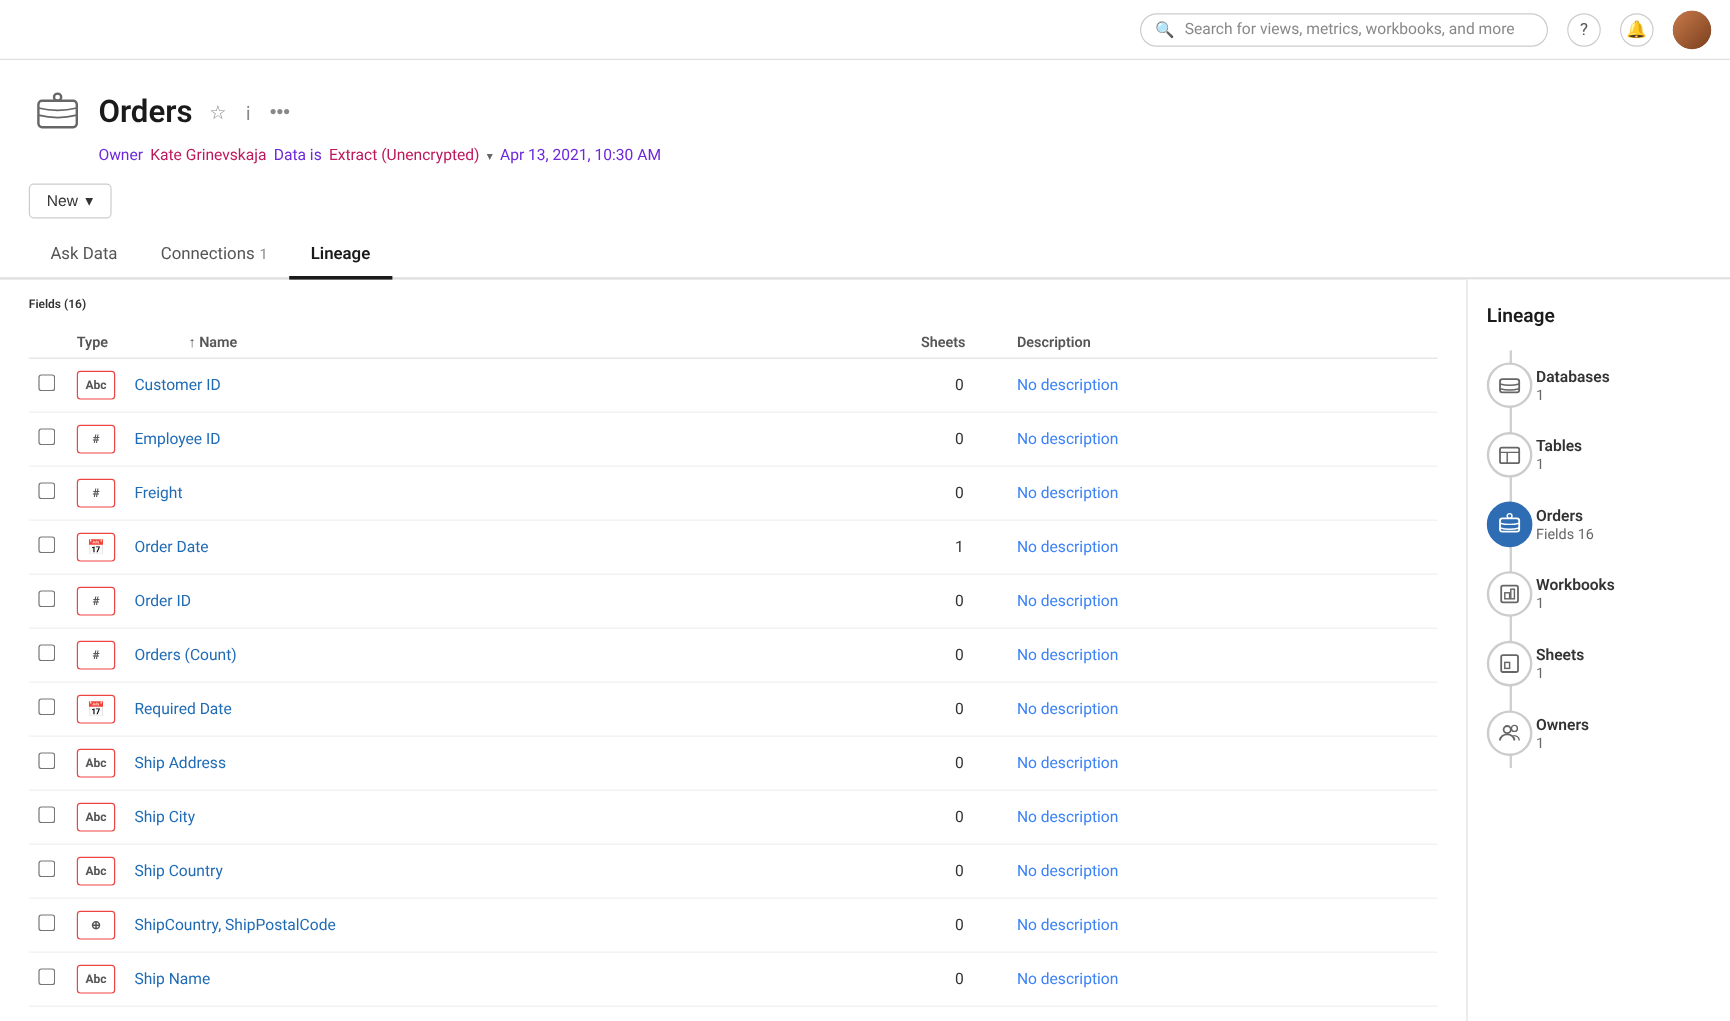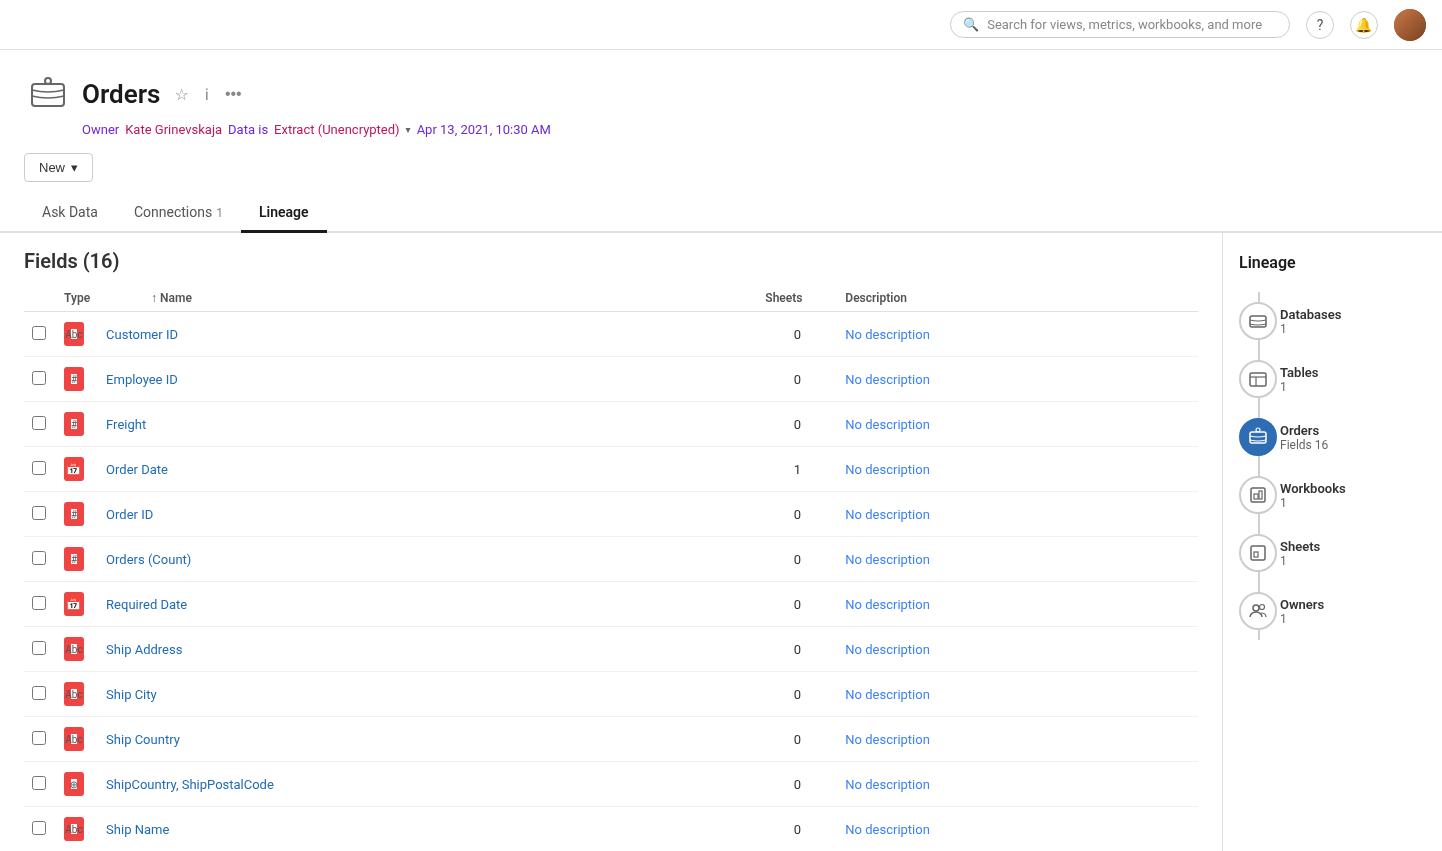--- a/index.html
+++ b/index.html
@@ -54,41 +54,41 @@
       border-bottom: 3px solid transparent; margin-bottom: -2px; white-space: nowrap;
     }
     .tab.active { color: #1a1a1a; font-weight: 600; border-bottom-color: #1a1a1a; }
     .tab-count { font-size: 12px; color: #888; margin-left: 4px; }
 
     
     .main-content { display: flex; height: calc(100vh - 200px); }
 
     
     .fields-area { flex: 1; padding: 16px 24px; overflow-y: auto; }
-    .fields-title { font-size: 20px; font-weight: 600; margin-bottom: 12px; color: #333; }
+    .fields-title { font-size: 10px; font-weight: 600; margin-bottom: 12px; color: #333; }
 
     
     .fields-table { width: 100%; border-collapse: collapse; }
     .fields-table thead tr { border-bottom: 1px solid #e0e0e0; }
     .fields-table th {
       text-align: left; font-size: 12px; font-weight: 600; color: #555;
       padding: 6px 8px; text-transform: none;
     }
     .th-name { display: flex; align-items: center; gap: 4px; margin-left: 45px; }
     .fields-table td { padding: 10px 8px; font-size: 13px; border-bottom: 1px solid #f0f0f0; vertical-align: middle; }
     .td-checkbox { width: 32px; }
     .td-type { width: 40px; }
     .td-name { }
     .td-sheets { width: 80px; text-align: center; }
     .td-desc { color: #3b82f6; }
     .field-link { color: #1f6bb5; text-decoration: none; cursor: pointer; }
     .type-icon { 
-      width: 20px; height: 24px; border: 7px solid #ef4444; border-radius: 3px;
+      width: 32px; height: 24px; border: 1px solid #ef4444; border-radius: 3px;
       display: flex; align-items: center; justify-content: center;
-      font-size: 10px; color: #555; font-weight: 400;
+      font-size: 10px; color: #555; font-weight: 700;
     }
     .checkbox { width: 14px; height: 14px; cursor: pointer; }
 
     
     .lineage-panel {
       width: 220px; border-left: 1px solid #e0e0e0; padding: 20px 16px;
       background: #fff;
     }
     .lineage-panel-title { font-size: 16px; font-weight: 600; margin-bottom: 20px; color: #1a1a1a; }
     .lineage-items { display: flex; flex-direction: column; gap: 0; position: relative; }

